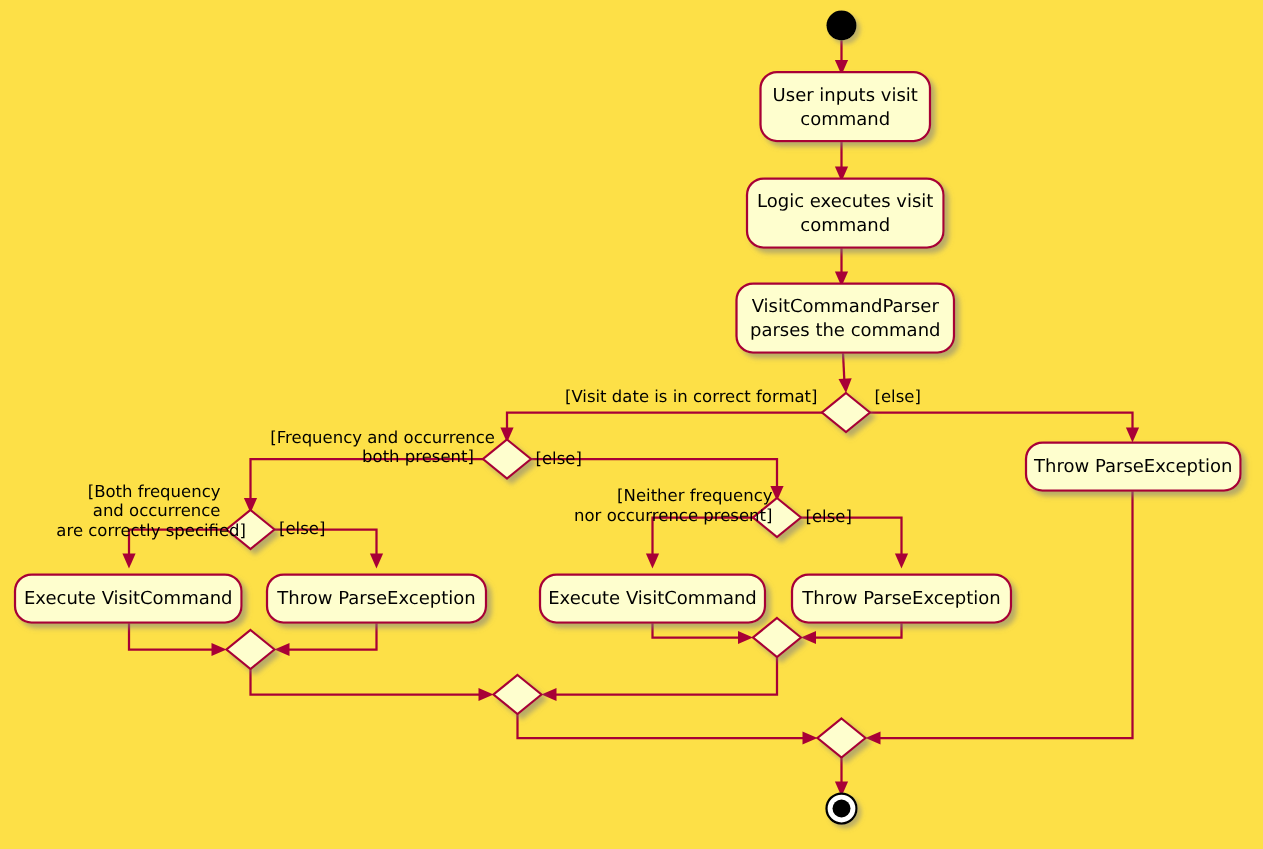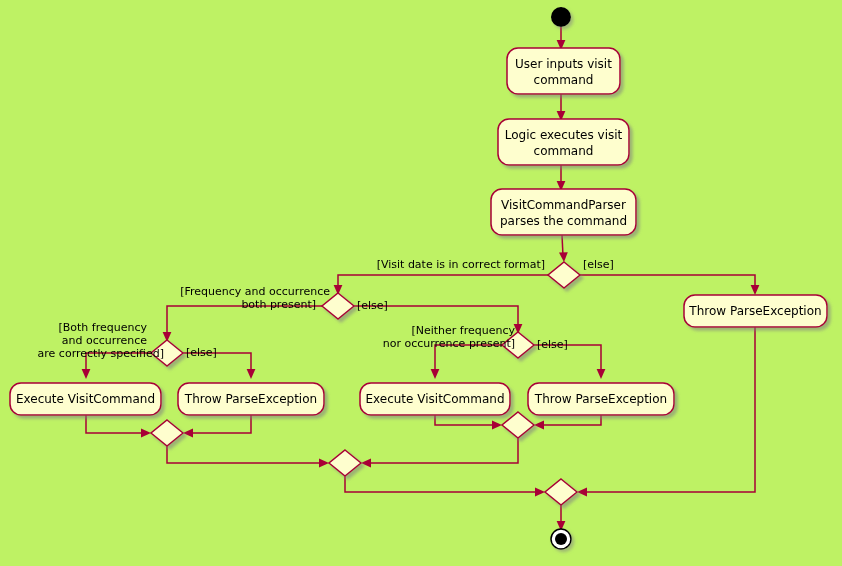--- a/index.html
+++ b/index.html
@@ -11,21 +11,21 @@
   body {
     width: 842px;
     height: 566px;
     font-family: "DejaVu Sans", sans-serif;
     overflow: hidden;
   }
   #diagram-root {
     position: relative;
     width: 842px;
     height: 566px;
-    background: #bef264;
+    background: #fde047;
   }
   svg#activity-diagram {
     display: block;
     width: 842px;
     height: 566px;
   }
   .node-label {
     font-family: "DejaVu Sans", sans-serif;
     font-size: 12px;
     fill: #000000;

